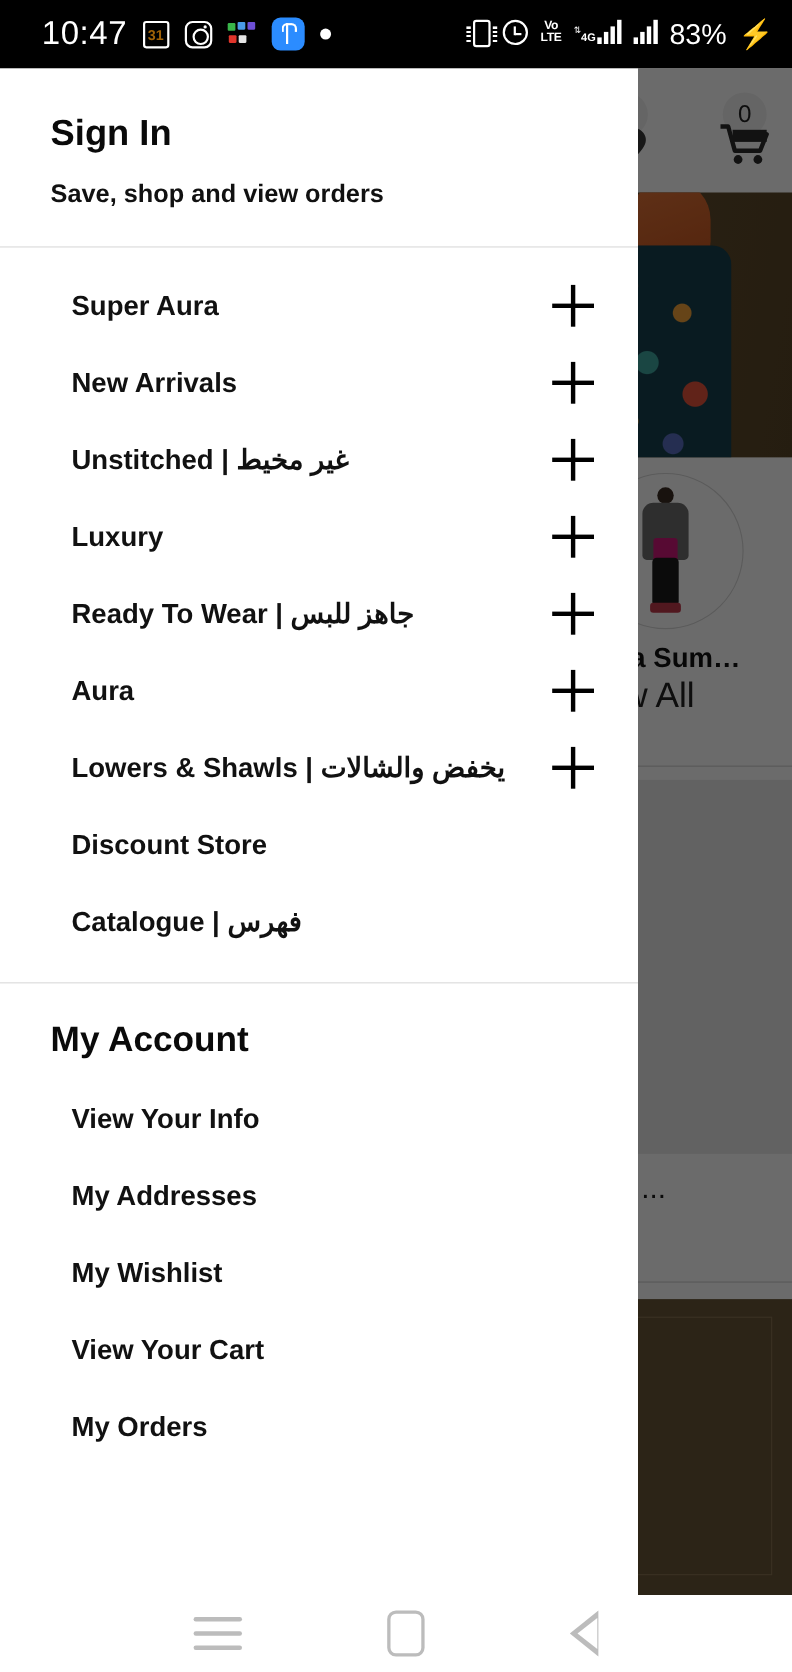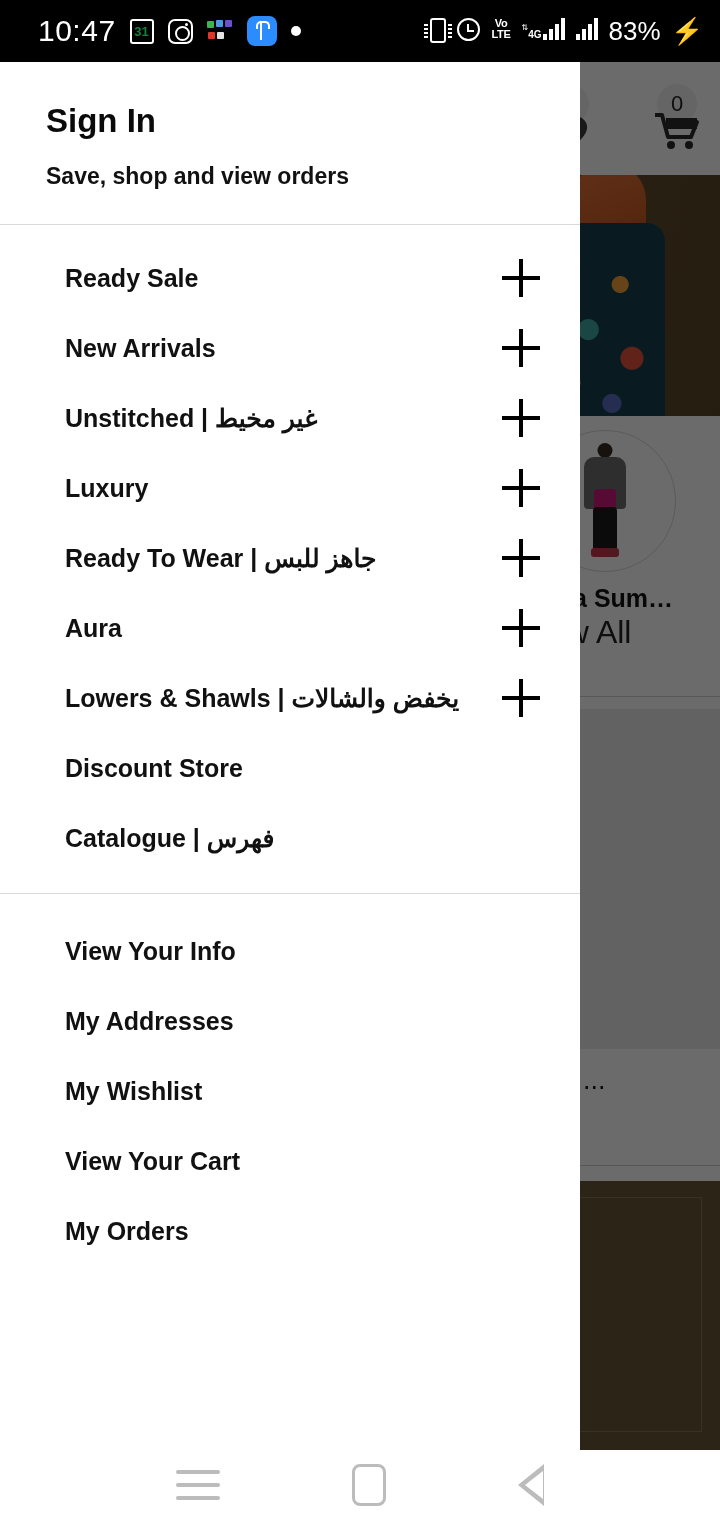--- a/index.html
+++ b/index.html
@@ -17,21 +17,21 @@
     padding:0 16px 0 38px; z-index:60;
   }
   .sb-time{ color:#fff; font-size:30px; font-weight:400; letter-spacing:0.5px; line-height:1; }
   .sb-left{ display:flex; align-items:center; gap:14px;justify-content:space-between; }
   .sb-right{ display:flex; align-items:flex-start; gap:11px; margin-left:auto; }
   .sb-spacer{ flex:1; }
 
   .ic{ display:inline-flex; align-items:center; justify-content:center; }
   .cal-icon{
     width:24px;height:25px;border:2px solid #fff;border-radius:3px;
-    color:#15803d;font-size:13px;font-weight:700;line-height:21px;text-align:center;
+    color:#a16207;font-size:13px;font-weight:700;line-height:21px;text-align:center;
     position:relative;
   }
   .ig-icon{ width:25px;height:25px;border:2px solid #fff;border-radius:7px;position:relative; }
   .ig-icon::before{ content:""; position:absolute; left:5px; top:5px; width:11px;height:11px;
      border:2px solid #fff; border-radius:50%; }
   .ig-icon::after{ content:""; position:absolute; right:3px; top:2px; width:3px;height:3px;
      background:#fff; border-radius:50%; }
   .mini-cluster{ width:26px;height:25px;position:relative; }
   .mc{ position:absolute; width:7px;height:7px; border-radius:1px;}
   .usb-icon{
@@ -343,21 +343,21 @@
 
   <div class="signin-block">
     <div class="signin-title">Sign In</div>
     <div class="signin-sub">Save, shop and view orders</div>
   </div>
   <div class="divider"></div>
 
   <div class="menu-list">
 
     <div class="menu-row">
-      <span class="menu-label">Ready Sale</span>
+      <span class="menu-label">Super Aura</span>
       <span class="plus"></span>
     </div>
 
     <div class="menu-row">
       <span class="menu-label">New Arrivals</span>
       <span class="plus"></span>
     </div>
 
     <div class="menu-row">
       <span class="menu-label">Unstitched | غير مخيط</span>
@@ -390,20 +390,21 @@
     </div>
 
     <div class="menu-row">
       <span class="menu-label">Catalogue | فهرس</span>
     </div>
 
   </div>
 
   <div class="divider" style="margin-top:20px;"></div>
 
+  <div class="acct-title">My Account</div>
   <div class="acct-list">
     <div class="acct-row">
       <span class="acct-label">View Your Info</span>
     </div>
     <div class="acct-row">
       <span class="acct-label">My Addresses</span>
     </div>
     <div class="acct-row">
       <span class="acct-label">My Wishlist</span>
     </div>

